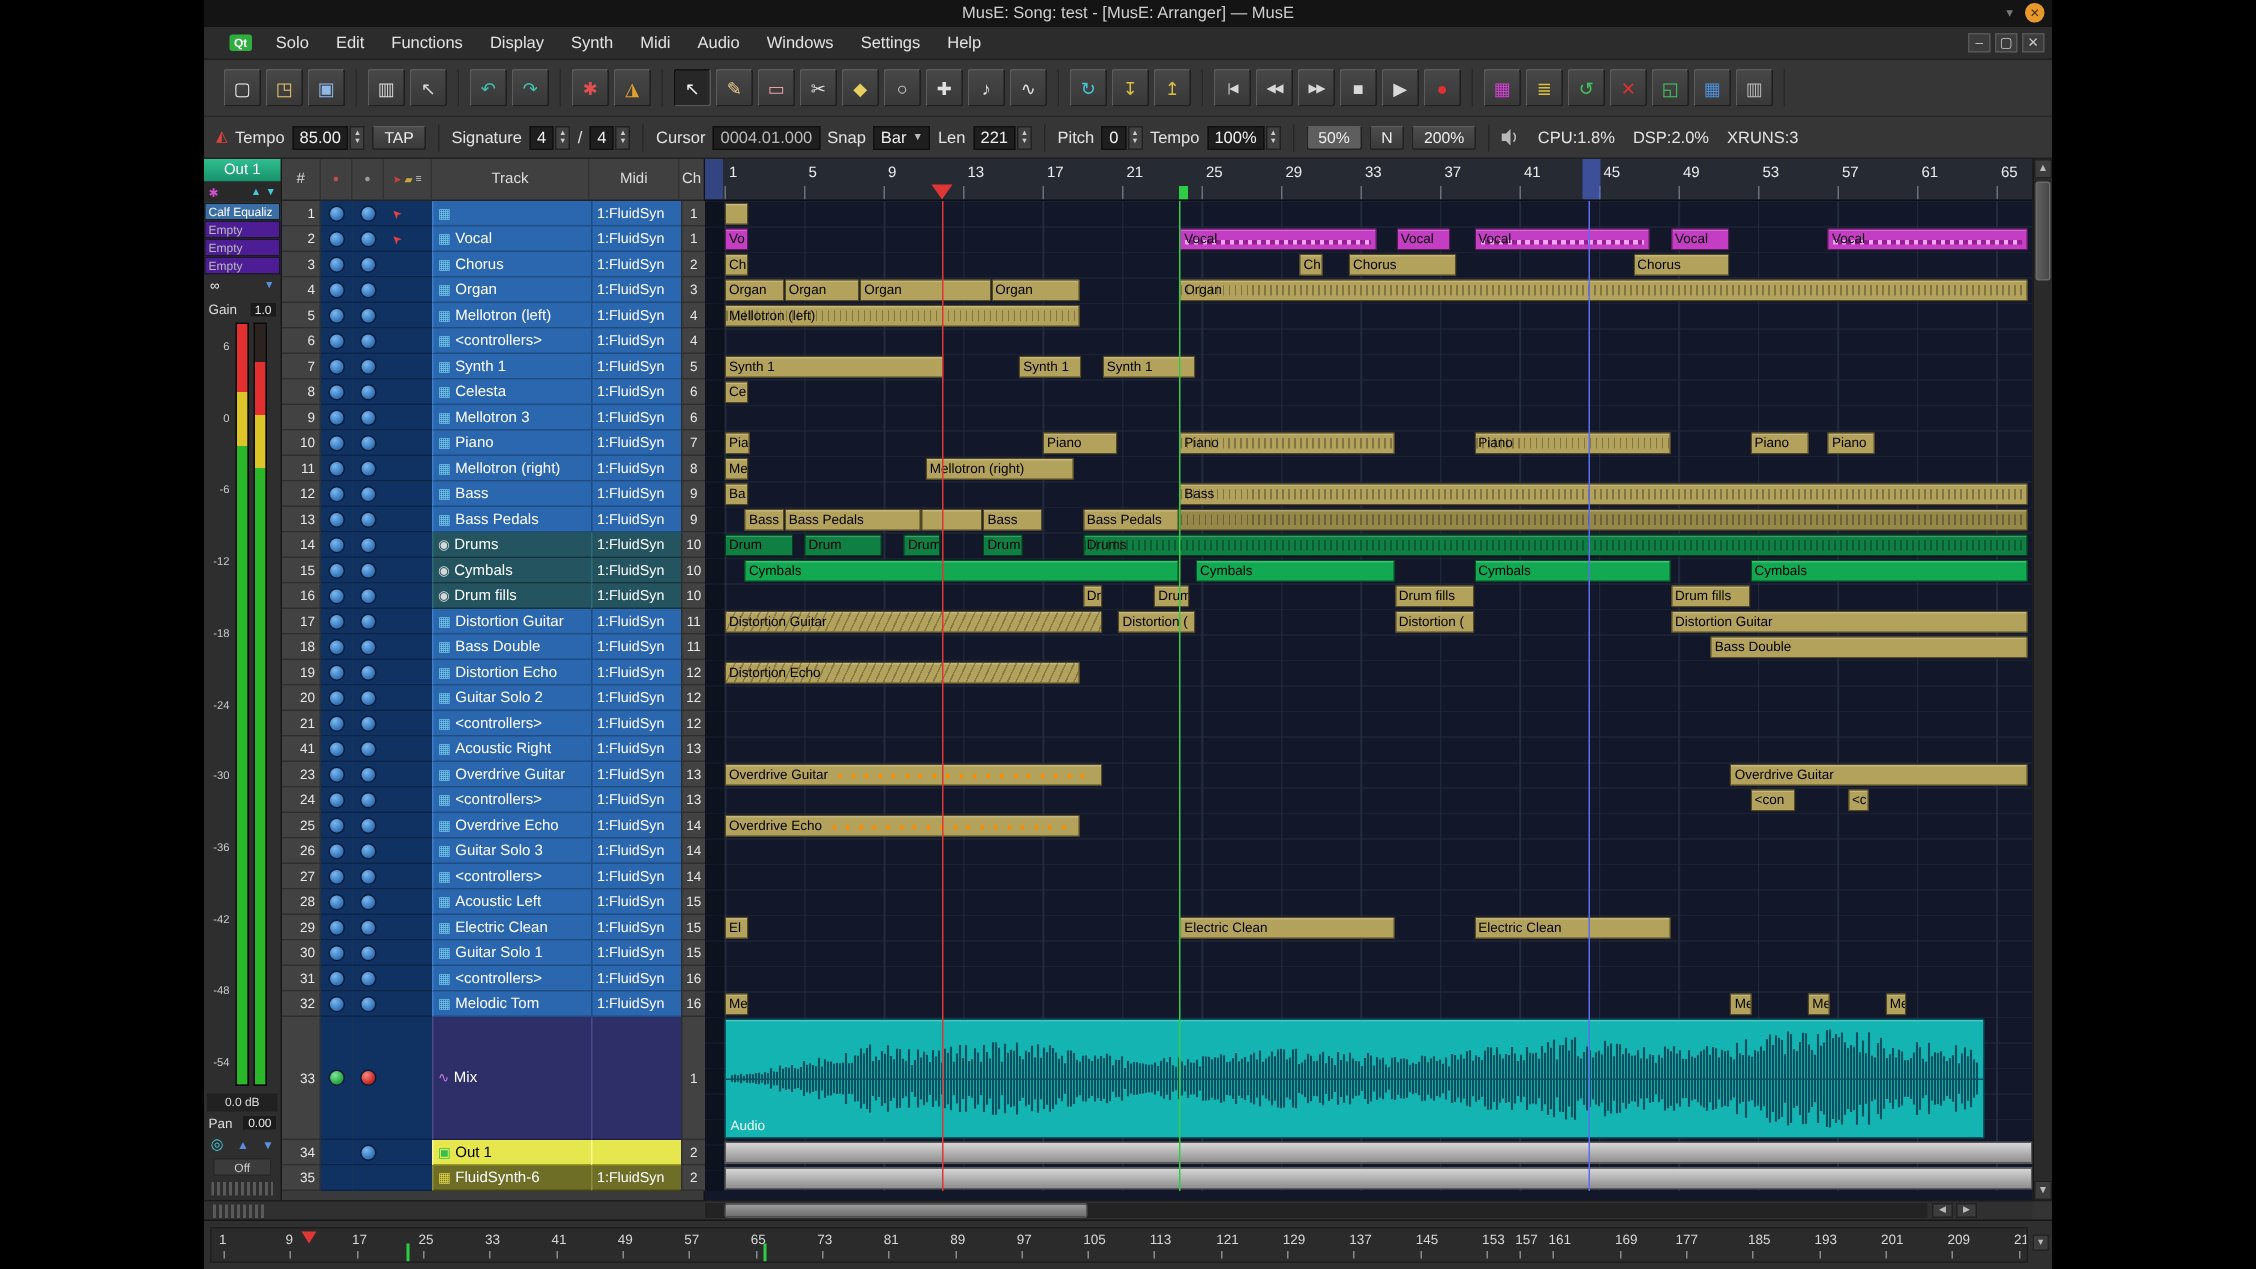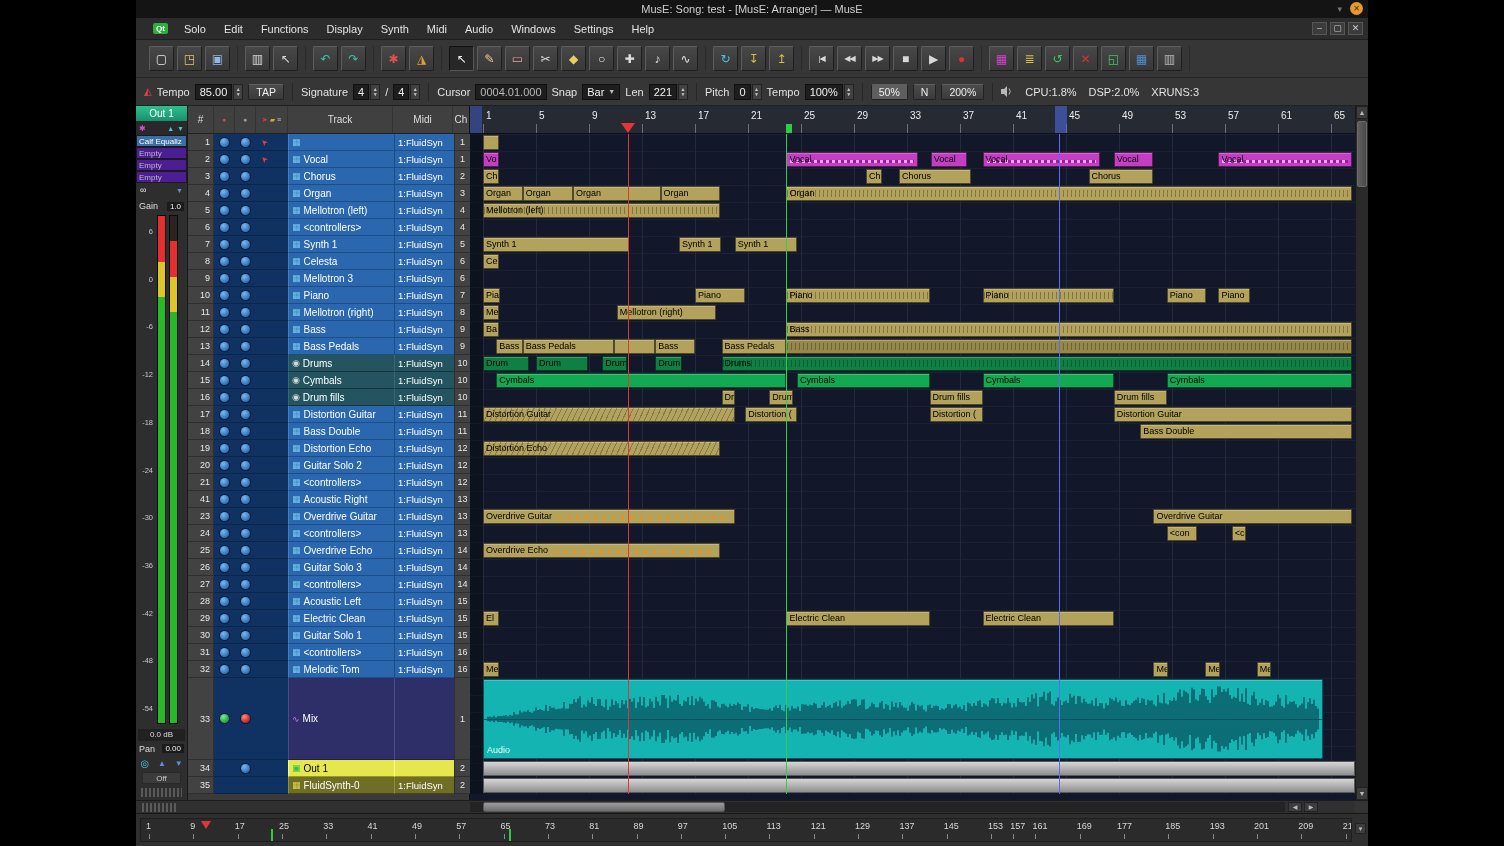--- a/index.html
+++ b/index.html
@@ -978,21 +978,21 @@
               <div class="cell c-port"></div>
               <div class="cell c-ch">2</div>
             </div>
             <div class="tl-row row-synth" style="height: 17px;">
               <div class="cell c-num">35</div>
               <div class="cell c-dot"></div>
               <div class="cell c-dot"></div>
               <div class="cell c-flags"></div>
               <div class="cell c-name">
                 <span class="ticon" style="color: rgb(224, 212, 74);">▦</span>
-                <span>FluidSynth-0</span>
+                <span>FluidSynth-6</span>
               </div>
               <div class="cell c-port">1:FluidSyn</div>
               <div class="cell c-ch">2</div>
             </div>
           </div>
       </div>
 
       <div class="canvas">
         <div class="ruler" id="ruler">
             <div class="rtick" style="left: 13px;"></div>

